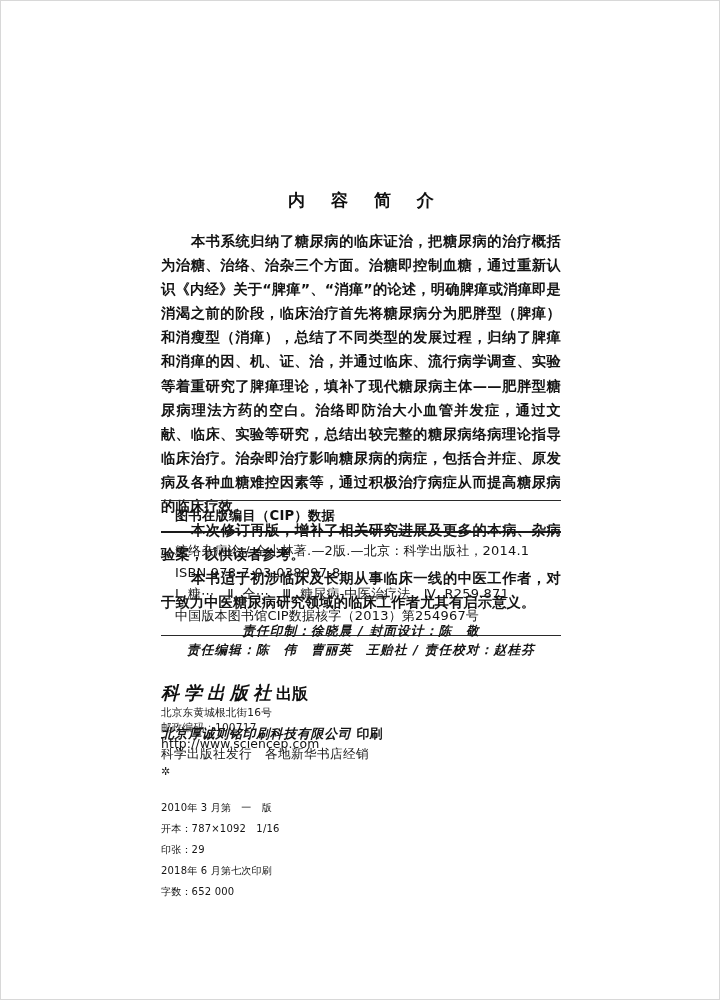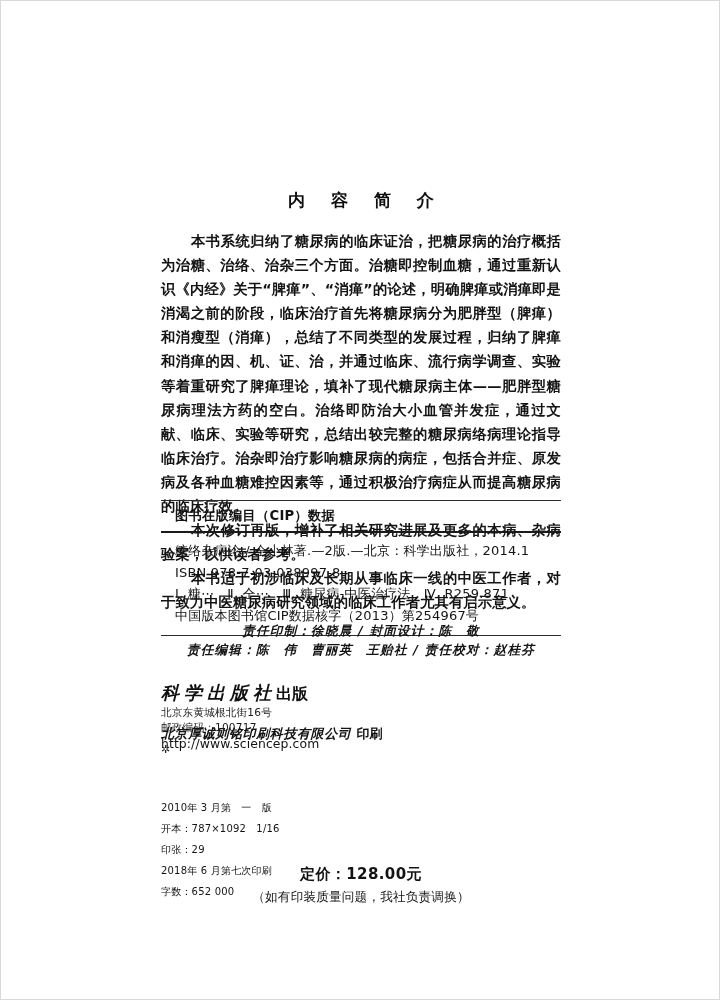--- a/index.html
+++ b/index.html
@@ -272,35 +272,32 @@
 
   <div class="imprint">
     <div class="publisher-logo"><span>科学出版社</span><span class="suffix">出版</span></div>
     <div class="imprint-small">北京东黄城根北街16号</div>
     <div class="imprint-small">邮政编码：100717</div>
     <div class="imprint-url">http://www.sciencep.com</div>
   </div>
 
   <div class="printing">
     <div class="printer-line"><span>北京厚诚则铭印刷科技有限公司</span>&nbsp;<span class="plain">印刷</span></div>
+    <div class="distrib-line">科学出版社发行　各地新华书店经销</div>
     <div class="star-sep">✲</div>
   </div>
 
   <div class="edition-table">
     <div class="edition-row">
       <span class="edition-left">2010年 3 月第　一　版</span>
       <span class="edition-right">开本：787×1092　1/16</span>
     </div>
     <div class="edition-row">
       <span class="edition-right">印张：29</span>
     </div>
     <div class="edition-row">
       <span class="edition-left">2018年 6 月第七次印刷</span>
       <span class="edition-right">字数：652 000</span>
     </div>
   </div>
 
-  <div class="price-block">
-    <div class="price-line">定价：128.00元</div>
-    <div class="notice-line">（如有印装质量问题，我社负责调换）</div>
-  </div>
 
 </div>
 
 </body></html>

